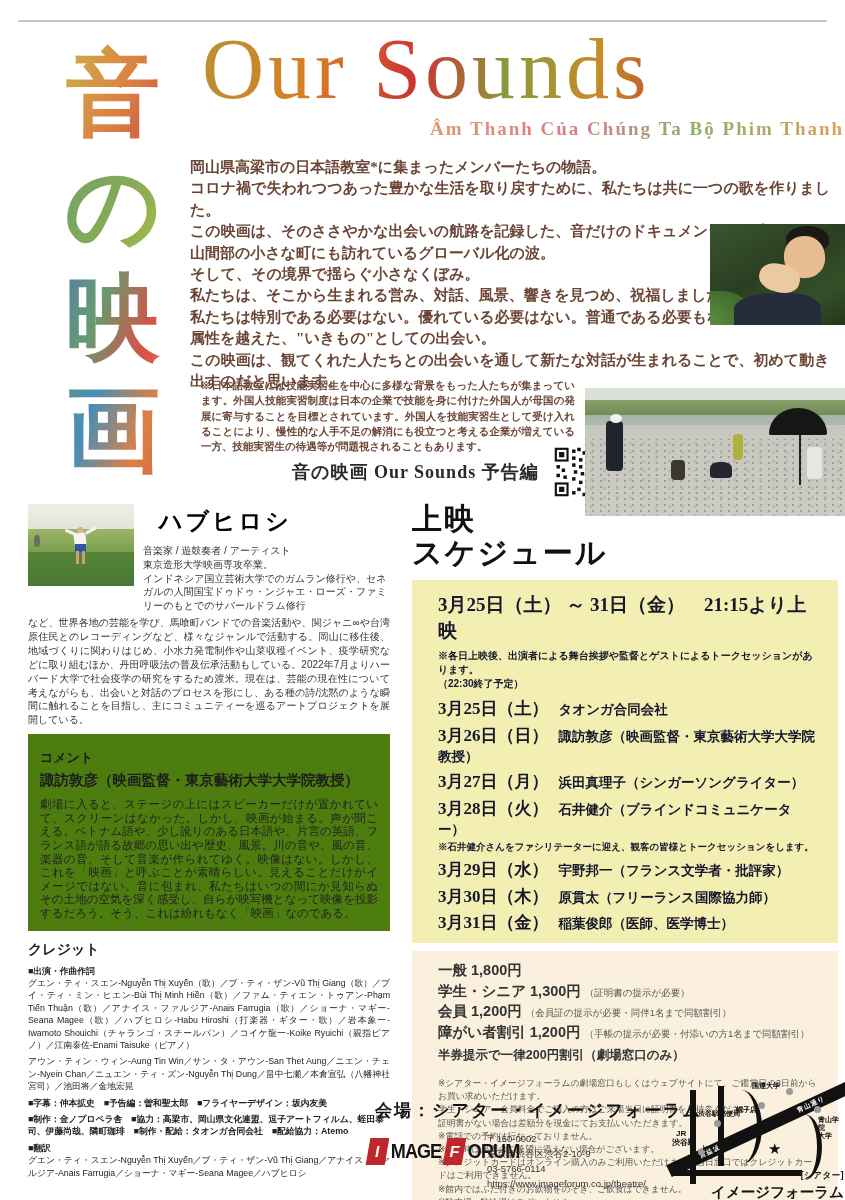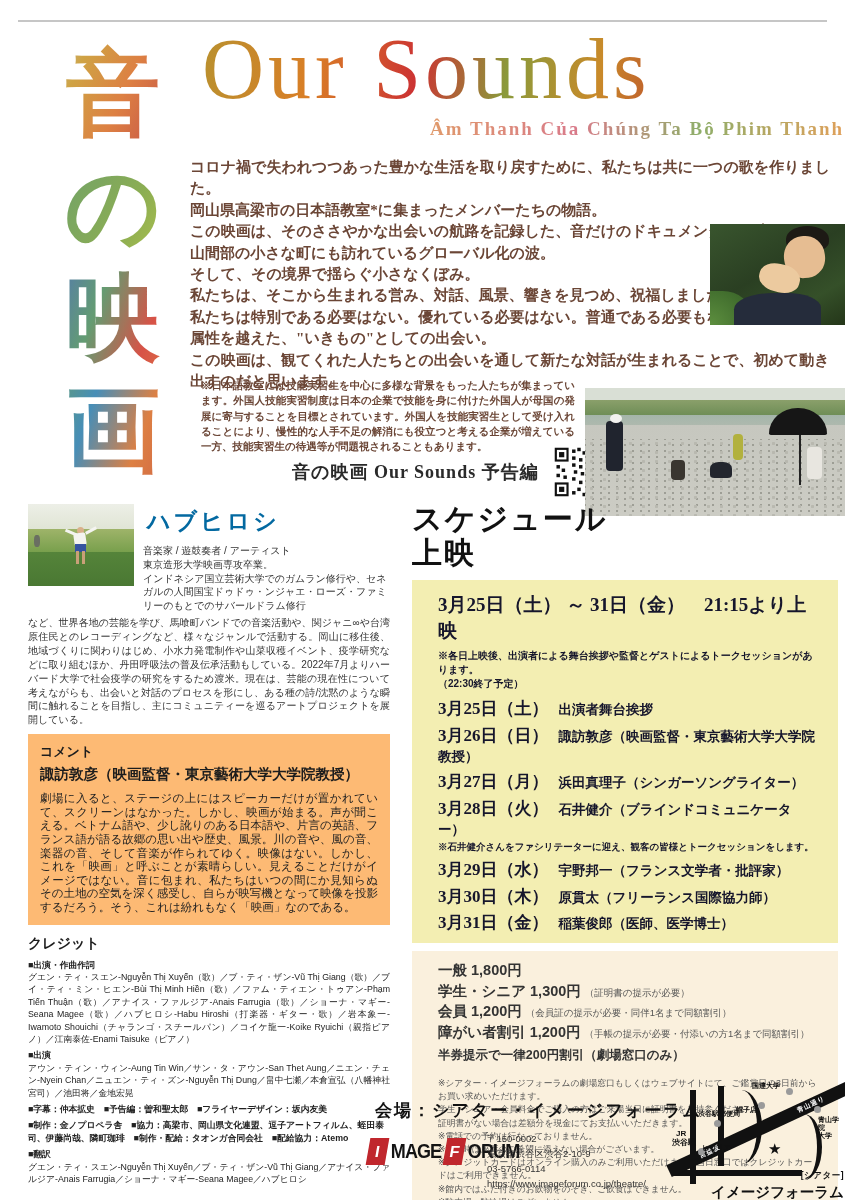--- a/index.html
+++ b/index.html
@@ -71,25 +71,25 @@
   .hb-arm1 { position:absolute; left:35%; top:33%; width:12px; height:3px; background:#f4f4f0; transform:rotate(24deg); }
   .hb-arm2 { position:absolute; left:54%; top:31%; width:12px; height:3px; background:#f4f4f0; transform:rotate(-28deg); }
   .hb-shorts { position:absolute; left:44%; top:49%; width:11px; height:8px; background:#3553a0; }
   .hb-leg1 { position:absolute; left:45%; top:57%; width:3px; height:13px; background:#c9a078; }
   .hb-leg2 { position:absolute; left:51%; top:57%; width:3px; height:13px; background:#c9a078; }
   .hb-stone { position:absolute; left:6%; top:38%; width:6px; height:12px; background:#6a6f62; border-radius:40%; }
 
   
   .col-left { position:absolute; left:28px; top:504px; width:362px; }
   .profile-row { display:flex; gap:9px; }
-  .profile-name { font-family:"Liberation Serif","DejaVu Serif",serif; font-weight:600; font-size:23px; letter-spacing:3px; color:#0369a1; margin:2px 4px 7px; }
+  .profile-name { font-family:"Liberation Serif","DejaVu Serif",serif; font-weight:600; font-size:23px; letter-spacing:3px; color:#000000; margin:2px 16px 7px; }
   .profile-meta { font-size:10px; line-height:13.8px; color:#333; white-space:pre-line; }
   .profile-body { font-size:10px; line-height:13.9px; color:#333; margin-top:3px; text-align:justify; }
 
-  .comment-box { background:#fdba74; margin-top:7px; padding:9px 12px 10px; }
+  .comment-box { background:#4d7c0f; margin-top:7px; padding:15px 12px 10px; }
   .comment-title { font-family:"Liberation Serif","DejaVu Serif",serif; font-weight:700; font-size:13px; color:#1d1d1d; margin-bottom:4px; }
   .comment-author { font-family:"Liberation Serif","DejaVu Serif",serif; font-weight:700; font-size:14.5px; color:#1d1d1d; margin-bottom:5px; }
   .comment-body { font-family:Liberation Serif, serif; font-size:11.5px; line-height:13.6px; color:#222; text-align:justify;margin-top:8px; }
 
   .credits { margin-top:10px; }
   .credits-title { font-family:"Liberation Serif","DejaVu Serif",serif; font-weight:700; font-size:14px; color:#1d1d1d; margin-bottom:6px; }
   .credit-label { font-size:8.8px; font-weight:700; color:#222; line-height:12.4px; }
   .credit-block { font-size:8.8px; line-height:12.4px; color:#222; margin-bottom:4px; text-align:justify; }
   .credit-line { font-size:8.8px; font-weight:700; line-height:12.4px; color:#222; margin-bottom:4px; }
 
@@ -148,22 +148,22 @@
     <span class="art-char">音</span>
     <span class="art-char">の</span>
     <span class="art-char">映</span>
     <span class="art-char">画</span>
   </div>
 
   <div class="main-title">Our Sounds</div>
   <div class="subtitle-vn">Âm Thanh Của Chúng Ta Bộ Phim Thanh</div>
 
   <div class="intro">
+    <div>岡山県高梁市の日本語教室*に集まったメンバーたちの物語。</div>
     <div>コロナ禍で失われつつあった豊かな生活を取り戻すために、私たちは共に一つの歌を作りました。</div>
-    <div>岡山県高梁市の日本語教室*に集まったメンバーたちの物語。</div>
     <div>この映画は、そのささやかな出会いの航路を記録した、音だけのドキュメンタリー映画です。</div>
     <div>山間部の小さな町にも訪れているグローバル化の波。</div>
     <div>そして、その境界で揺らぐ小さなくぼみ。</div>
     <div>私たちは、そこから生まれる営み、対話、風景、響きを見つめ、祝福しました。</div>
     <div>私たちは特別である必要はない。優れている必要はない。普通である必要もない。</div>
     <div>属性を越えた、"いきもの"としての出会い。</div>
     <div>この映画は、観てくれた人たちとの出会いを通して新たな対話が生まれることで、初めて動き出すのだと思います。</div>
   </div>
 
   <div class="photo photo-harmonica">
@@ -264,43 +264,42 @@
     <div class="comment-box">
       <div class="comment-title">コメント</div>
       <div class="comment-author">諏訪敦彦（映画監督・東京藝術大学大学院教授）</div>
       <div class="comment-body">劇場に入ると、ステージの上にはスピーカーだけが置かれていて、スクリーンはなかった。しかし、映画が始まる。声が聞こえる。ベトナム語や、少し訛りのある日本語や、片言の英語、フランス語が語る故郷の思い出や歴史、風景。川の音や、風の音、楽器の音、そして音楽が作られてゆく。映像はない。しかし、これを「映画」と呼ぶことが素晴らしい。見えることだけがイメージではない。音に包まれ、私たちはいつの間にか見知らぬその土地の空気を深く感受し、自らが映写機となって映像を投影するだろう。そう、これは紛れもなく「映画」なのである。</div>
     </div>
 
     <div class="credits">
       <div class="credits-title">クレジット</div>
       <div class="credit-label">■出演・作曲作詞</div>
       <div class="credit-block">グエン・ティ・スエン-Nguyễn Thị Xuyến（歌）／ブ・ティ・ザン-Vũ Thị Giang（歌）／ブイ・ティ・ミン・ヒエン-Bùi Thị Minh Hiền（歌）／ファム・ティエン・トゥアン-Phạm Tiến Thuận（歌）／アナイス・ファルジア-Anais Farrugia（歌）／ショーナ・マギー-Seana Magee（歌）／ハブヒロシ-Habu Hiroshi（打楽器・ギター・歌）／岩本象一-Iwamoto Shouichi（チャランゴ・スチールパン）／コイケ龍一-Koike Ryuichi（親指ピアノ）／江南泰佐-Enami Taisuke（ピアノ）</div>
-      <div class="credit-label">■出演</div>
       <div class="credit-block">アウン・ティン・ウィン-Aung Tin Win／サン・タ・アウン-San Thet Aung／ニエン・チェン-Nyein Chan／ニュエン・ティ・ズン-Nguyễn Thị Dung／畠中七瀬／本倉宣弘（八幡神社宮司）／池田将／金地宏晃</div>
       <div class="credit-line">■字幕：仲本拡史　■予告編：曽和聖太郎　■フライヤーデザイン：坂内友美</div>
       <div class="credit-line">■制作：金ノプロペラ舎　■協力：高梁市、岡山県文化連盟、逗子アートフィルム、蛭田泰司、伊藤尚哉、隣町珈琲　■制作・配給：タオンガ合同会社　■配給協力：Atemo</div>
       <div class="credit-label">■翻訳</div>
       <div class="credit-block">グエン・ティ・スエン-Nguyễn Thị Xuyến／ブ・ティ・ザン-Vũ Thị Giang／アナイス・ファルジア-Anais Farrugia／ショーナ・マギー-Seana Magee／ハブヒロシ</div>
 
     </div>
 
   </div>
 
   <div class="col-right">
     <div class="schedule-head">
+      <div>上映</div>
       <div>スケジュール</div>
-      <div>上映</div>
     </div>
 
     <div class="schedule-box">
       <div class="range">3月25日（土） ～ 31日（金）　21:15より上映</div>
       <div class="range-note">※各日上映後、出演者による舞台挨拶や監督とゲストによるトークセッションがあります。</div>
       <div class="range-note2">（22:30終了予定）</div>
       <div class="sched-list">
-        <div class="sched-item"><span class="sched-date">3月25日（土）</span><span class="sched-guest">出演者舞台挨拶</span></div>
+        <div class="sched-item"><span class="sched-date">3月25日（土）</span><span class="sched-guest">タオンガ合同会社</span></div>
         <div class="sched-item"><span class="sched-date">3月26日（日）</span><span class="sched-guest">諏訪敦彦（映画監督・東京藝術大学大学院教授）</span></div>
         <div class="sched-item"><span class="sched-date">3月27日（月）</span><span class="sched-guest">浜田真理子（シンガーソングライター）</span></div>
         <div class="sched-item"><span class="sched-date">3月28日（火）</span><span class="sched-guest">石井健介（ブラインドコミュニケーター）</span></div>
         <div class="sched-note">※石井健介さんをファシリテーターに迎え、観客の皆様とトークセッションをします。</div>
         <div class="sched-item"><span class="sched-date">3月29日（水）</span><span class="sched-guest">宇野邦一（フランス文学者・批評家）</span></div>
         <div class="sched-item"><span class="sched-date">3月30日（木）</span><span class="sched-guest">原貫太（フリーランス国際協力師）</span></div>
         <div class="sched-item"><span class="sched-date">3月31日（金）</span><span class="sched-guest">稲葉俊郎（医師、医学博士）</span></div>
       </div>
     </div>
 

